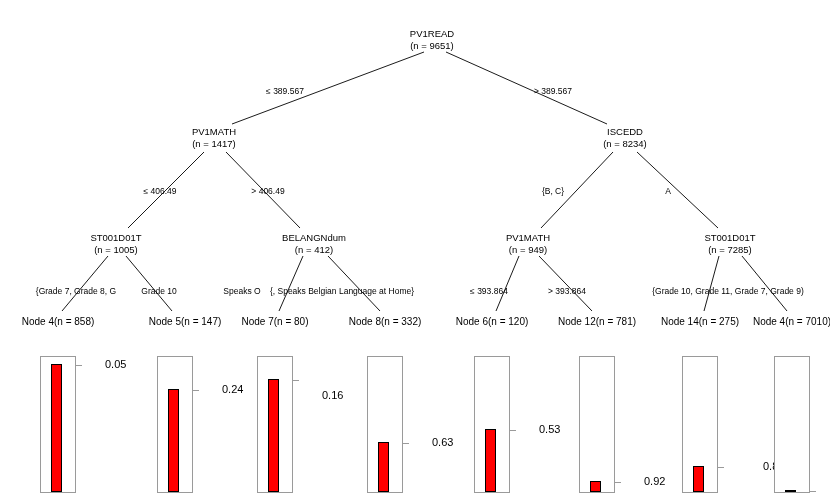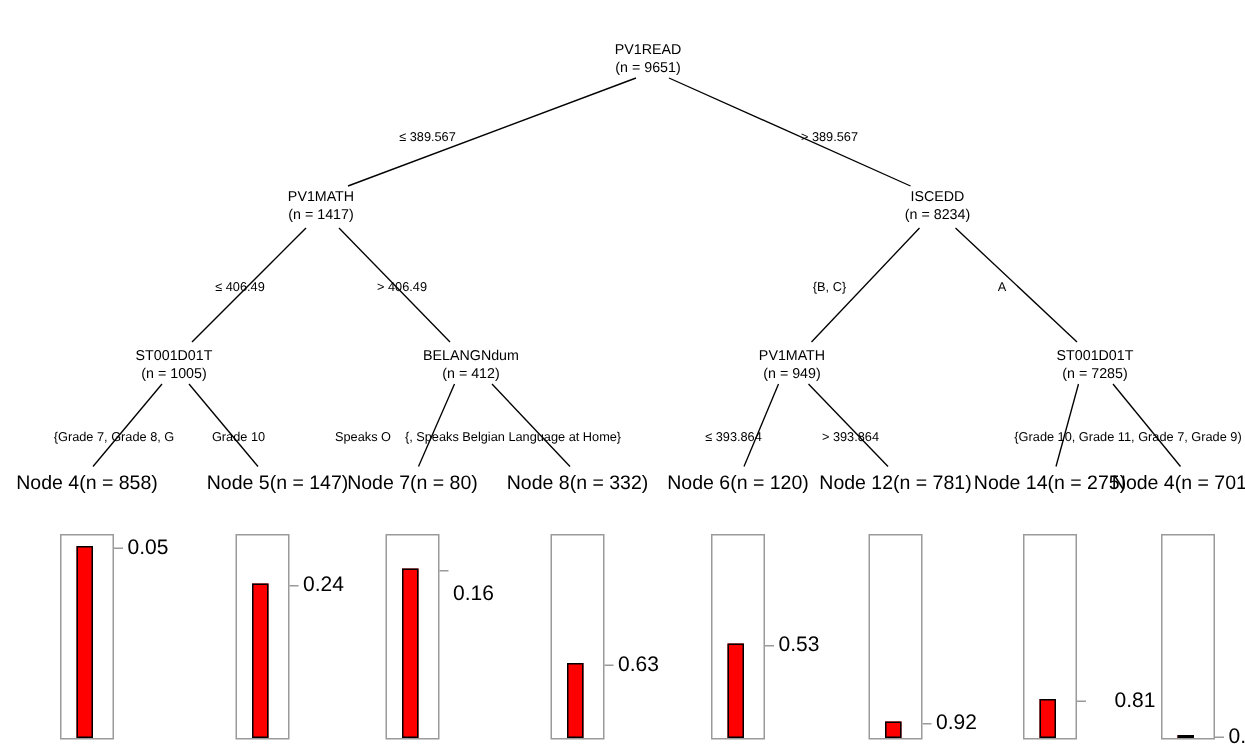--- a/index.html
+++ b/index.html
@@ -13,29 +13,29 @@
     position:absolute;text-align:center;font-size:9.5px;line-height:12px;
     white-space:nowrap;transform:translateX(-50%);
   }
   .node-label .ln1{display:block;}
   .node-label .ln2{display:block;}
   .edge-label{
     position:absolute;font-size:8.5px;line-height:10px;white-space:nowrap;
     transform:translateX(-50%);text-align:left;
   }
   .term-label{
-    position:absolute;text-align:center;font-size:13px;line-height:12px;
+    position:absolute;text-align:center;font-size:10px;line-height:12px;
     white-space:nowrap;transform:translateX(-50%);
   }
   .plotbox{
     position:absolute;border:1px solid #9a9a9a;background:#ffffff;box-sizing:border-box;
   }
   .bar{position:absolute;background:#ff0000;border:1px solid #000000;box-sizing:border-box;}
   .tick{position:absolute;background:#9a9a9a;height:1px;}
-  .ticklabel{position:absolute;font-size:14px;line-height:11px;white-space:nowrap;}
+  .ticklabel{position:absolute;font-size:11px;line-height:11px;white-space:nowrap;margin-left:20px;}
   svg.lines{position:absolute;left:0;top:0;width:830px;height:504px;pointer-events:none;}
 </style>
 </head>
 <body>
 
 <div id="canvas">
 
   <svg class="lines" id="edges-svg" viewBox="0 0 830 504" preserveAspectRatio="none">
       <line x1="424" y1="52" x2="232" y2="124" stroke="#000000" stroke-width="0.9"></line>
       <line x1="446" y1="52" x2="607" y2="124" stroke="#000000" stroke-width="0.9"></line>
@@ -89,21 +89,21 @@
       <div class="edge-label" style="left: 160px; top: 186px;">≤ 406.49</div>
       <div class="edge-label" style="left: 268px; top: 186px;">&gt; 406.49</div>
       <div class="edge-label" style="left: 553px; top: 186px;">{B, C}</div>
       <div class="edge-label" style="left: 668px; top: 186px;">A</div>
       <div class="edge-label" style="left: 76px; top: 286px;">{Grade 7, Grade 8, G</div>
       <div class="edge-label" style="left: 159px; top: 286px;">Grade 10</div>
       <div class="edge-label" style="left: 242px; top: 286px;">Speaks O</div>
       <div class="edge-label" style="left: 342px; top: 286px;">{, Speaks Belgian Language at Home}</div>
       <div class="edge-label" style="left: 489px; top: 286px;">≤ 393.864</div>
       <div class="edge-label" style="left: 567px; top: 286px;">&gt; 393.864</div>
-      <div class="edge-label" style="left: 752px; top: 286px;">{Grade 10, Grade 11, Grade 7, Grade 9)</div>
+      <div class="edge-label" style="left: 728px; top: 286px;">{Grade 10, Grade 11, Grade 7, Grade 9)</div>
     </div>
   <div id="terminals">
       <div class="term-label" style="left: 58px; top: 316px;"><span class="ln1">Node 4</span><span class="ln2">(n = 858)</span></div>
       <div class="plotbox" style="left: 40px; top: 356px; width: 36px; height: 137px;">
         <div class="bar" style="left: 10px; width: 11px; bottom: 0px; height: 128px; background: rgb(255, 0, 0);"></div>
       </div>
       <div class="tick" style="left: 76px; top: 365px; width: 6px;"></div>
       <div class="ticklabel" style="left: 85px; top: 359px;">0.05</div>
       <div class="term-label" style="left: 185px; top: 316px;"><span class="ln1">Node 5</span><span class="ln2">(n = 147)</span></div>
       <div class="plotbox" style="left: 157px; top: 356px; width: 36px; height: 137px;">

